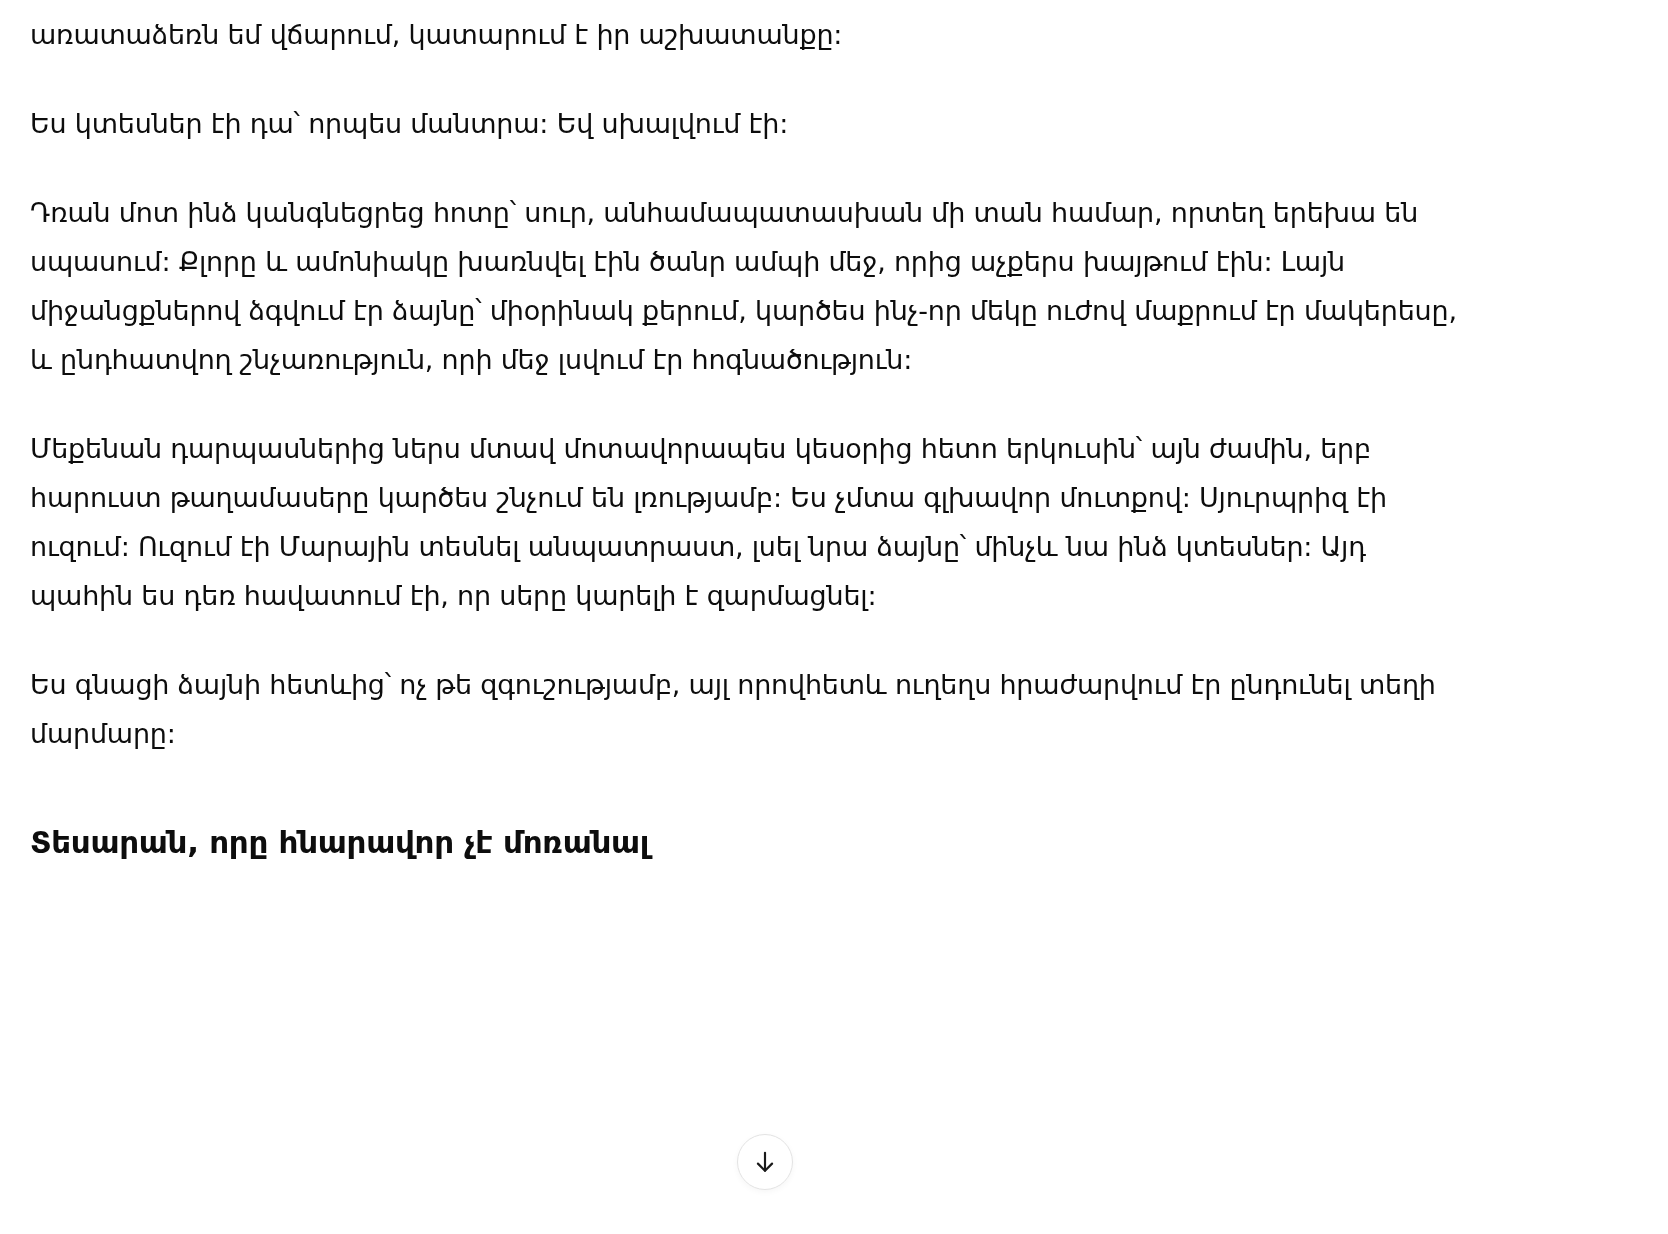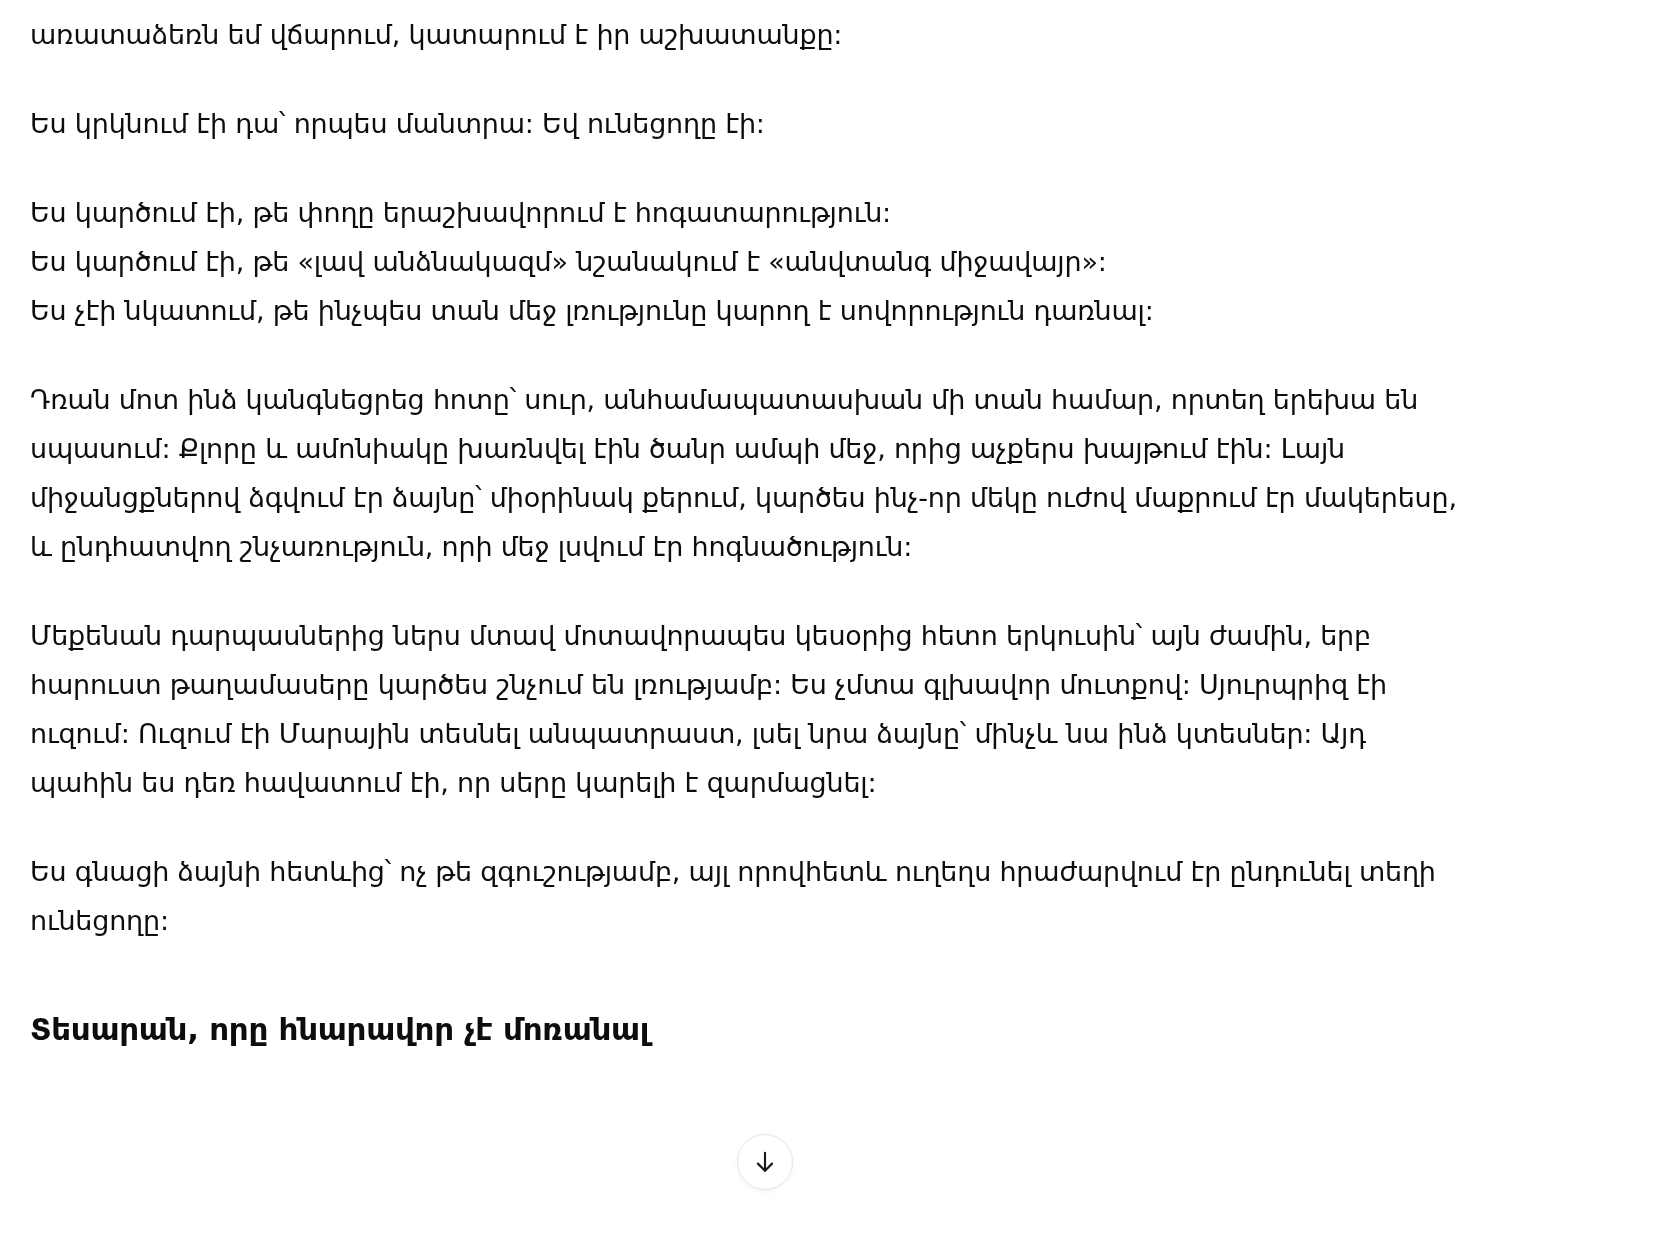--- a/index.html
+++ b/index.html
@@ -56,34 +56,31 @@
     fill: none;
     stroke-linecap: round;
     stroke-linejoin: round;
   }
 </style>
 </head>
 <body>
 
 <main class="article">
   <p>առատաձեռն եմ վճարում, կատարում է իր աշխատանքը:</p>
-  <p>Ես կրկնում էի դա՝ որպես մանտրա: Եվ ունեցողը էի:</p>
-  <p>Ես կարծում էի, թե փողը երաշխավորում է հոգատարություն:
-Ես կարծում էի, թե «լավ անձնակազմ» նշանակում է «անվտանգ միջավայր»:
-Ես չէի նկատում, թե ինչպես տան մեջ լռությունը կարող է սովորություն դառնալ:</p>
+  <p>Ես կտեսներ էի դա՝ որպես մանտրա: Եվ սխալվում էի:</p>
   <p>Դռան մոտ ինձ կանգնեցրեց հոտը՝ սուր, անհամապատասխան մի տան համար, որտեղ երեխա են
 սպասում: Քլորը և ամոնիակը խառնվել էին ծանր ամպի մեջ, որից աչքերս խայթում էին: Լայն
 միջանցքներով ձգվում էր ձայնը՝ միօրինակ քերում, կարծես ինչ-որ մեկը ուժով մաքրում էր մակերեսը,
 և ընդհատվող շնչառություն, որի մեջ լսվում էր հոգնածություն:</p>
   <p>Մեքենան դարպասներից ներս մտավ մոտավորապես կեսօրից հետո երկուսին՝ այն ժամին, երբ
 հարուստ թաղամասերը կարծես շնչում են լռությամբ: Ես չմտա գլխավոր մուտքով: Սյուրպրիզ էի
 ուզում: Ուզում էի Մարային տեսնել անպատրաստ, լսել նրա ձայնը՝ մինչև նա ինձ կտեսներ: Այդ
 պահին ես դեռ հավատում էի, որ սերը կարելի է զարմացնել:</p>
   <p>Ես գնացի ձայնի հետևից՝ ոչ թե զգուշությամբ, այլ որովհետև ուղեղս հրաժարվում էր ընդունել տեղի
-ունեցողը:</p>
+մարմարը:</p>
   <h2>Տեսարան, որը հնարավոր չէ մոռանալ</h2>
 </main>
 
 <button class="scroll-btn">
   <span style="display:flex;">
     <svg width="26" height="26" viewBox="0 0 24 24">
       <path d="M12 3.5 L12 20"></path>
       <path d="M5.5 13.5 L12 20 L18.5 13.5"></path>
     </svg>
   </span>

